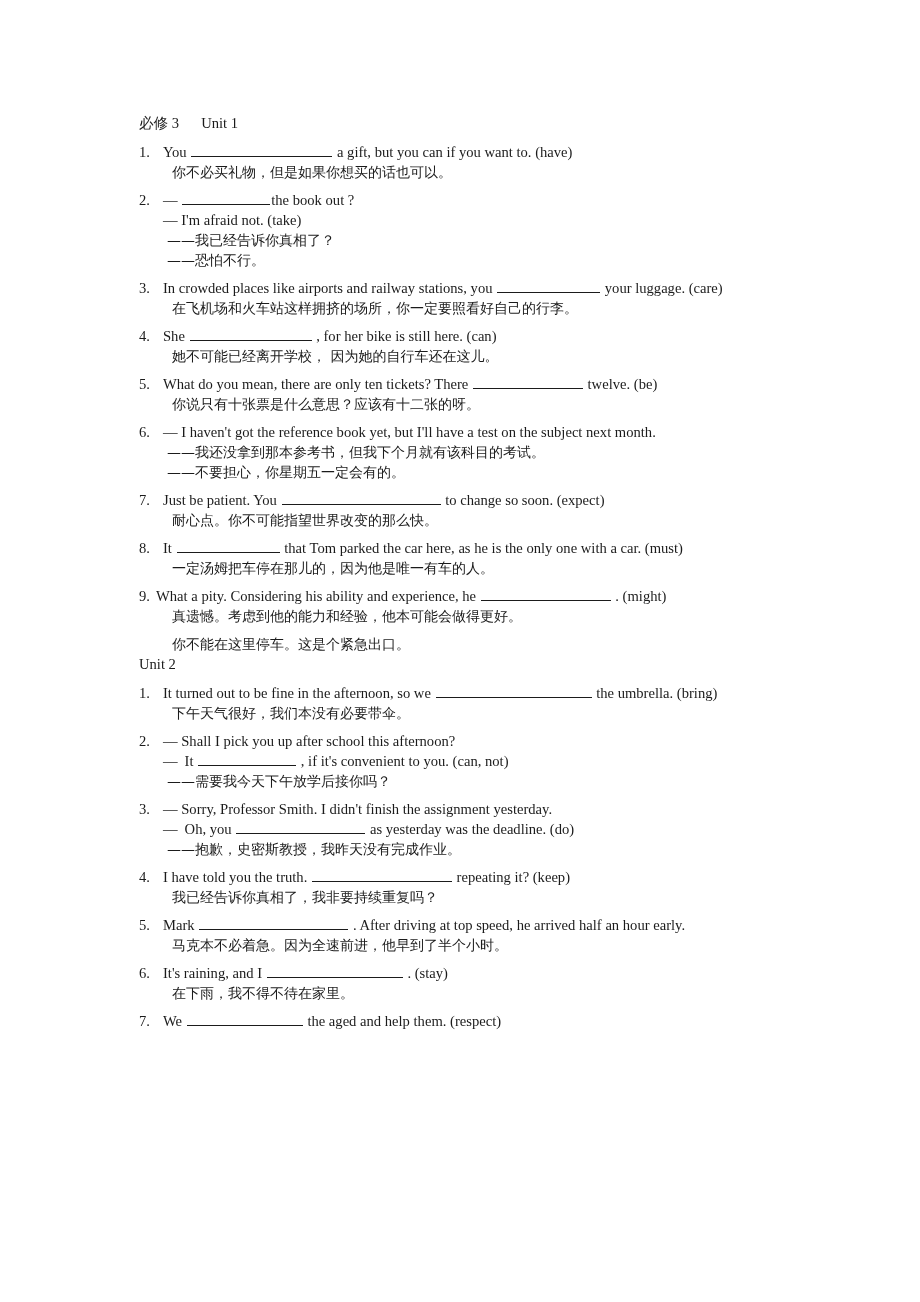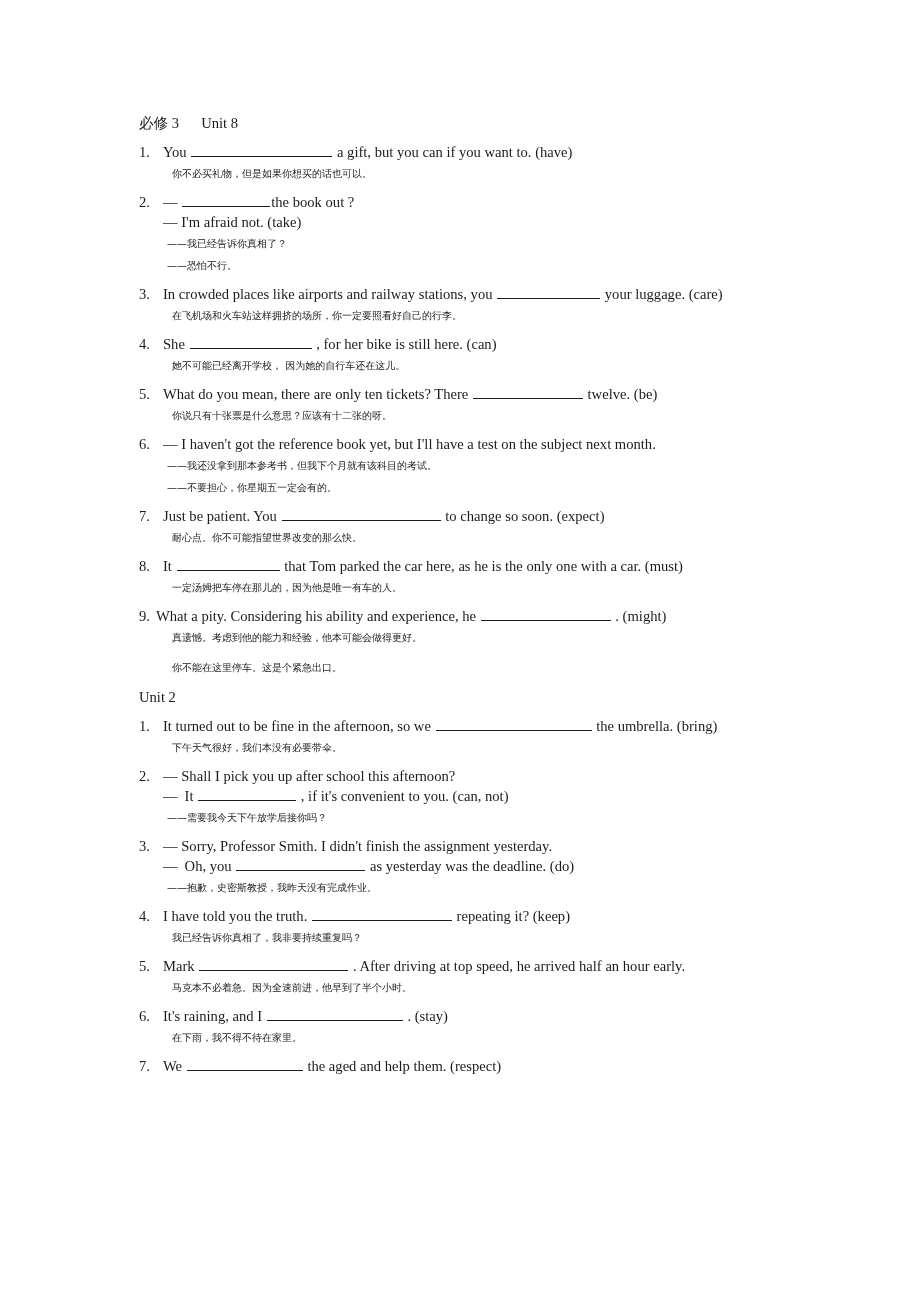--- a/index.html
+++ b/index.html
@@ -71,41 +71,41 @@
   .line.dlg2   { padding-left: 24px; }       
   .line.zhdlg  { padding-left: 28px; }       
 
   .line.justify {
     text-align: justify;
     text-align-last: left;
   }
 
   .zh-text {
     font-family: "DejaVu Sans", "Liberation Sans", sans-serif;
-    font-size: 10px;
+    font-size: 14px;
     text-align: right;
   }
 
   
   .blank {
     display: inline-block;
     border-bottom: 1px solid #1b1b1b;
     vertical-align: baseline;
     height: 0.92em;
     margin: 0 1px;
   }
   .gap-sm { display: inline-block; width: 7px; }
 </style>
 </head>
 <body>
 
 <div class="page">
   <div class="doc">
 
-    <div class="unit-head"><span>必修 3</span><span class="head-sep"></span><span>Unit 8</span></div>
+    <div class="unit-head"><span>必修 3</span><span class="head-sep"></span><span>Unit 1</span></div>
 
     <div id="unit1-list">
         <div class="q">
           <div class="line"><span class="num">1.</span>You <span class="blank" style="width: 141px;"></span> a gift, but you can if you want to. (have)</div>
           <div class="line zh"><span class="zh-text">你不必买礼物，但是如果你想买的话也可以。</span></div>
         </div>
         <div class="q">
           <div class="line"><span class="num">2.</span>— <span class="blank" style="width: 88px;"></span>the book out ?</div>
           <div class="line dlg">— I'm afraid not. (take)</div>
           <div class="line zhdlg"><span class="zh-text">——我已经告诉你真相了？</span></div>
@@ -138,21 +138,21 @@
         </div>
         <div class="q">
           <div class="line tight"><span class="num">9.</span>What a pity. Considering his ability and experience, he <span class="blank" style="width: 130px;"></span> . (might)</div>
           <div class="line zh"><span class="zh-text">真遗憾。考虑到他的能力和经验，他本可能会做得更好。</span></div>
         </div>
         <div class="q">
           <div class="line zh"><span class="zh-text">你不能在这里停车。这是个紧急出口。</span></div>
         </div>
       </div>
 
-    <div class="unit-head" style="margin-top:9px"><span>Unit 2</span></div>
+    <div class="unit-head" style="margin-top:0"><span>Unit 2</span></div>
 
     <div id="unit2-list">
         <div class="q">
           <div class="line"><span class="num">1.</span>It turned out to be fine in the afternoon, so we <span class="blank" style="width: 156px;"></span> the umbrella. (bring)</div>
           <div class="line zh"><span class="zh-text">下午天气很好，我们本没有必要带伞。</span></div>
         </div>
         <div class="q">
           <div class="line"><span class="num">2.</span>— Shall I pick you up after school this afternoon?</div>
           <div class="line dlg2">—<span class="gap-sm"></span>It <span class="blank" style="width: 98px;"></span> , if it's convenient to you. (can, not)</div>
           <div class="line zhdlg"><span class="zh-text">——需要我今天下午放学后接你吗？</span></div>

